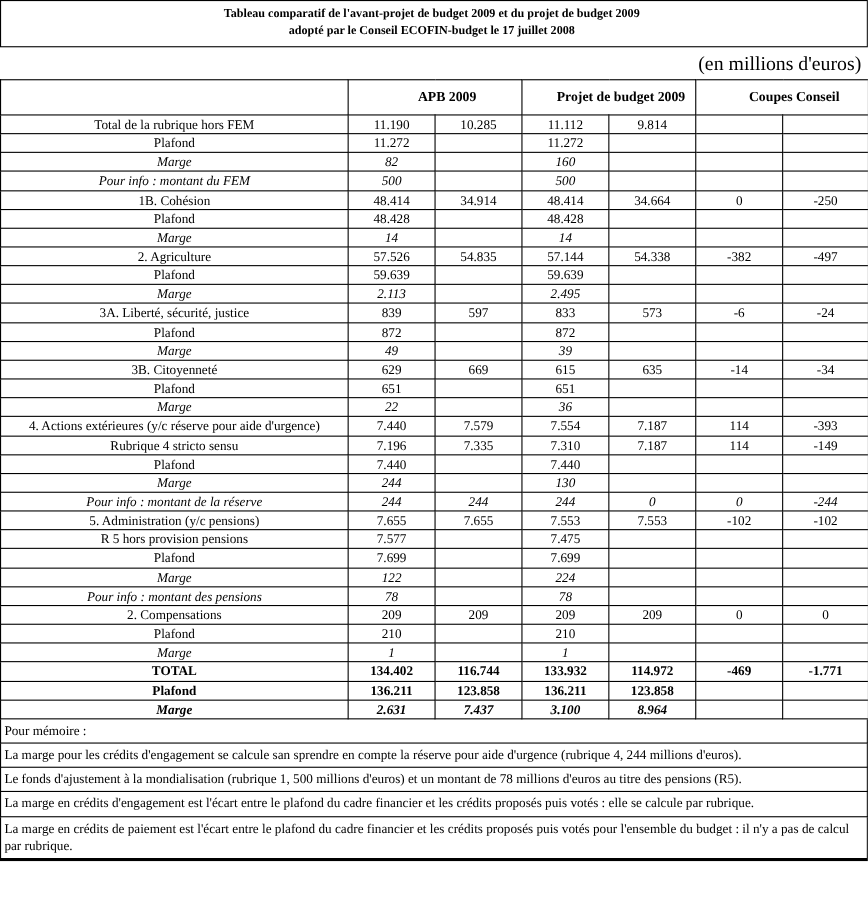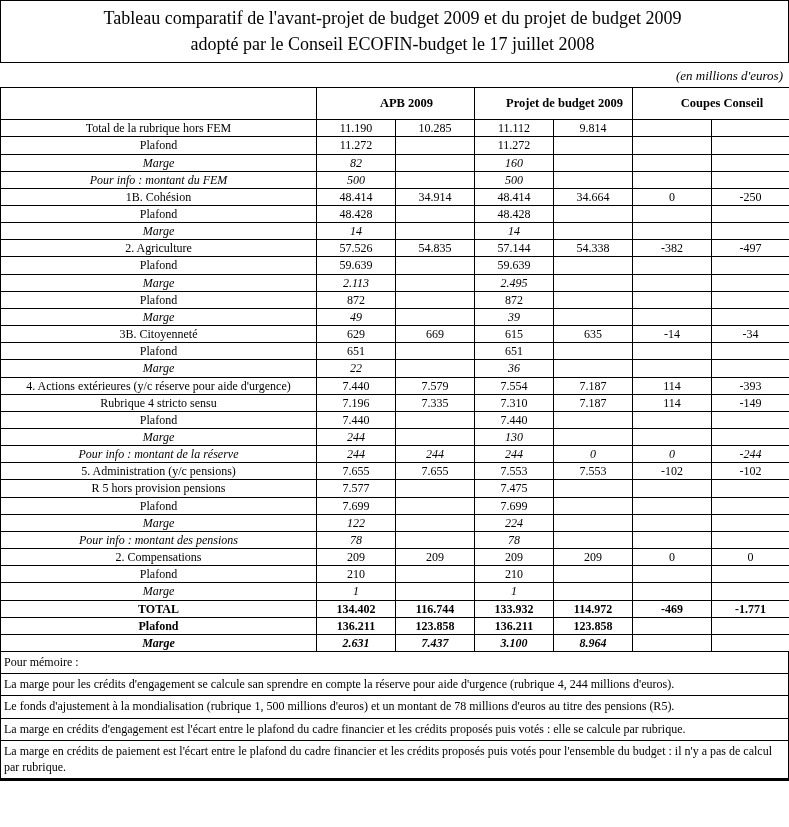--- a/index.html
+++ b/index.html
@@ -10,29 +10,28 @@
     color: #000000;
     font-family: "Liberation Serif", "DejaVu Serif", serif;
   }
   .page {
     width: 789px;
     background: #ffffff;
   }
   .title-block {
     border: 1px solid #000;
     text-align: center;
-    font-weight: normal;
-    font-size: 18px;
+    font-weight: bold;
+    font-size: 11px;
     line-height: 1.45;
     padding: 4px 4px 5px 0;
   }
   .unit-note {
     text-align: right;
-    font-style: italic;
-    font-size: 13px;
+    font-size: 18px;
     padding: 5px 6px 3px 0;
   }
   table.budget {
     width: 789px;
     border-collapse: collapse;
     table-layout: fixed;
   }
   table.budget th, table.budget td {
     border: 1px solid #000;
     font-size: 12px;
@@ -185,20 +184,29 @@
         <tr class="row-italic">
           <td class="label-cell">Marge</td>
           <td class="value-cell">2.113</td>
           <td class="value-cell"></td>
           <td class="value-cell">2.495</td>
           <td class="value-cell"></td>
           <td class="value-cell"></td>
           <td class="value-cell"></td>
         </tr>
         <tr class="row-normal">
+          <td class="label-cell">3A. Liberté, sécurité, justice</td>
+          <td class="value-cell">839</td>
+          <td class="value-cell">597</td>
+          <td class="value-cell">833</td>
+          <td class="value-cell">573</td>
+          <td class="value-cell">-6</td>
+          <td class="value-cell">-24</td>
+        </tr>
+        <tr class="row-normal">
           <td class="label-cell">Plafond</td>
           <td class="value-cell">872</td>
           <td class="value-cell"></td>
           <td class="value-cell">872</td>
           <td class="value-cell"></td>
           <td class="value-cell"></td>
           <td class="value-cell"></td>
         </tr>
         <tr class="row-italic">
           <td class="label-cell">Marge</td>

